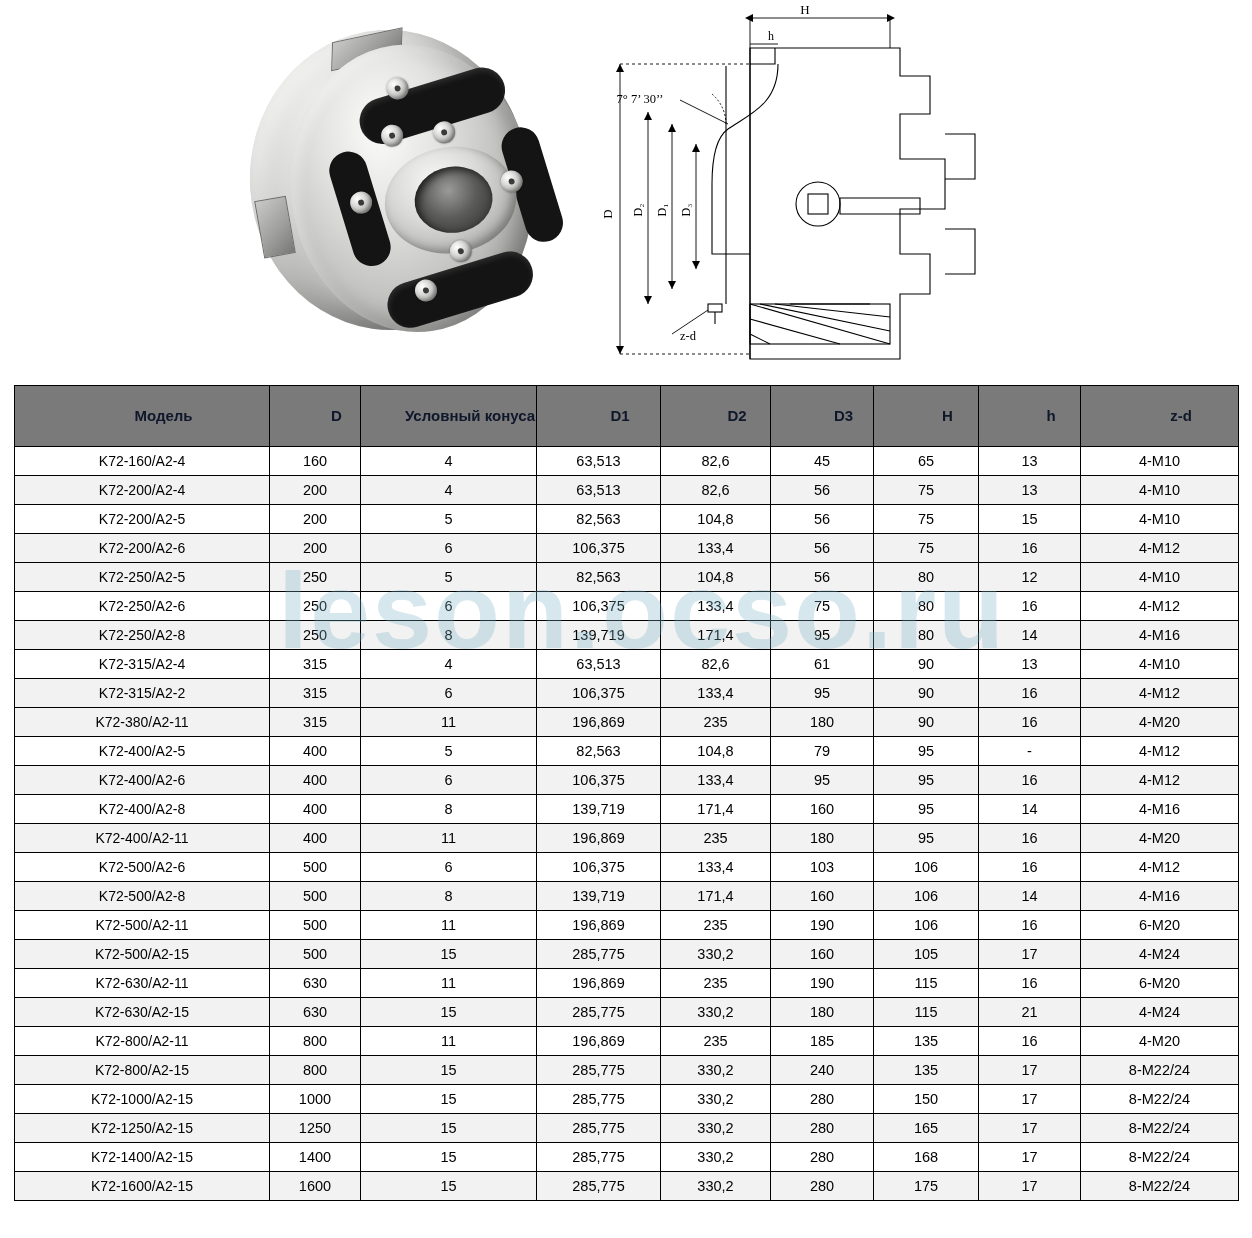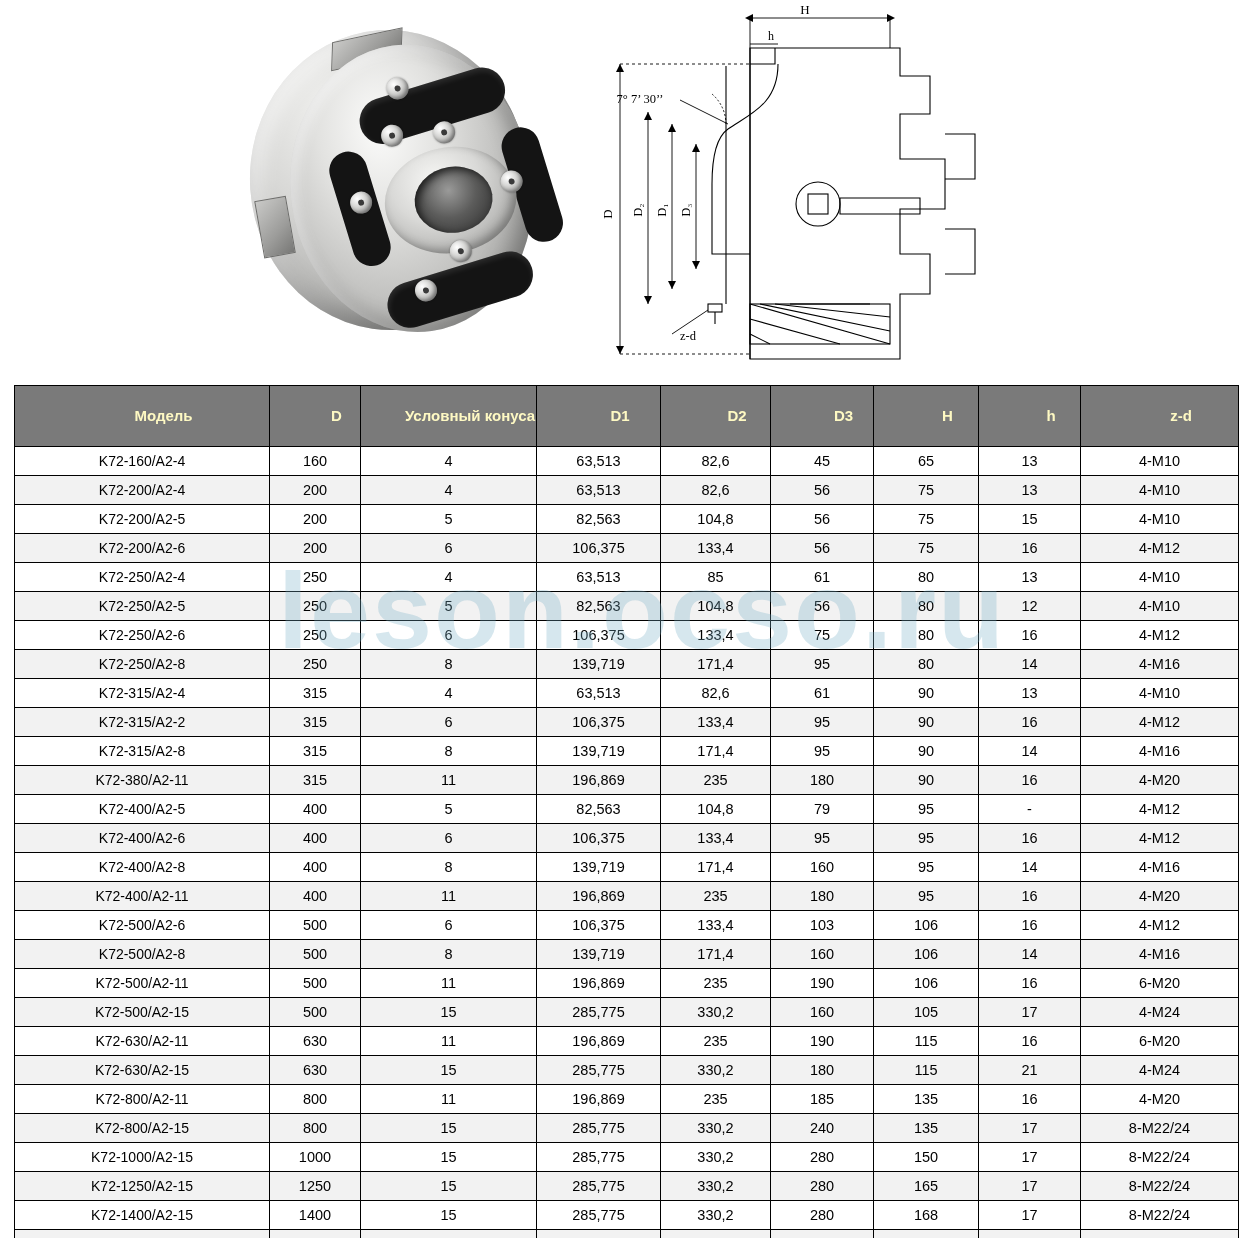--- a/index.html
+++ b/index.html
@@ -152,21 +152,21 @@
   table.spec th, table.spec td {
     border: 1px solid #000000;
     text-align: center;
     vertical-align: middle;
     padding: 0;
     height: 28px;
     line-height: 1.15;
   }
   table.spec thead th {
     background: #7a7a7a;
-    color: #fef9c3;
+    color: #0f172a;
     font-weight: bold;
     height: 60px;
     font-size: 15px;
     padding-left: 43px;
   }
   table.spec tbody tr.even td {
     background: #ffffff;
   }
   table.spec tbody tr.odd td {
     background: #f2f2f2;
@@ -351,31 +351,20 @@
           <td class="model">K72-200/A2-6</td>
           <td>200</td>
           <td>6</td>
           <td>106,375</td>
           <td>133,4</td>
           <td>56</td>
           <td>75</td>
           <td>16</td>
           <td>4-M12</td>
         </tr>
-        <tr class="even">
-          <td class="model">K72-250/A2-4</td>
-          <td>250</td>
-          <td>4</td>
-          <td>63,513</td>
-          <td>85</td>
-          <td>61</td>
-          <td>80</td>
-          <td>13</td>
-          <td>4-M10</td>
-        </tr>
         <tr class="odd">
           <td class="model">K72-250/A2-5</td>
           <td>250</td>
           <td>5</td>
           <td>82,563</td>
           <td>104,8</td>
           <td>56</td>
           <td>80</td>
           <td>12</td>
           <td>4-M10</td>
@@ -417,31 +406,20 @@
           <td class="model">K72-315/A2-2</td>
           <td>315</td>
           <td>6</td>
           <td>106,375</td>
           <td>133,4</td>
           <td>95</td>
           <td>90</td>
           <td>16</td>
           <td>4-M12</td>
         </tr>
-        <tr class="even">
-          <td class="model">K72-315/A2-8</td>
-          <td>315</td>
-          <td>8</td>
-          <td>139,719</td>
-          <td>171,4</td>
-          <td>95</td>
-          <td>90</td>
-          <td>14</td>
-          <td>4-M16</td>
-        </tr>
         <tr class="odd">
           <td class="model">K72-380/A2-11</td>
           <td>315</td>
           <td>11</td>
           <td>196,869</td>
           <td>235</td>
           <td>180</td>
           <td>90</td>
           <td>16</td>
           <td>4-M20</td>

